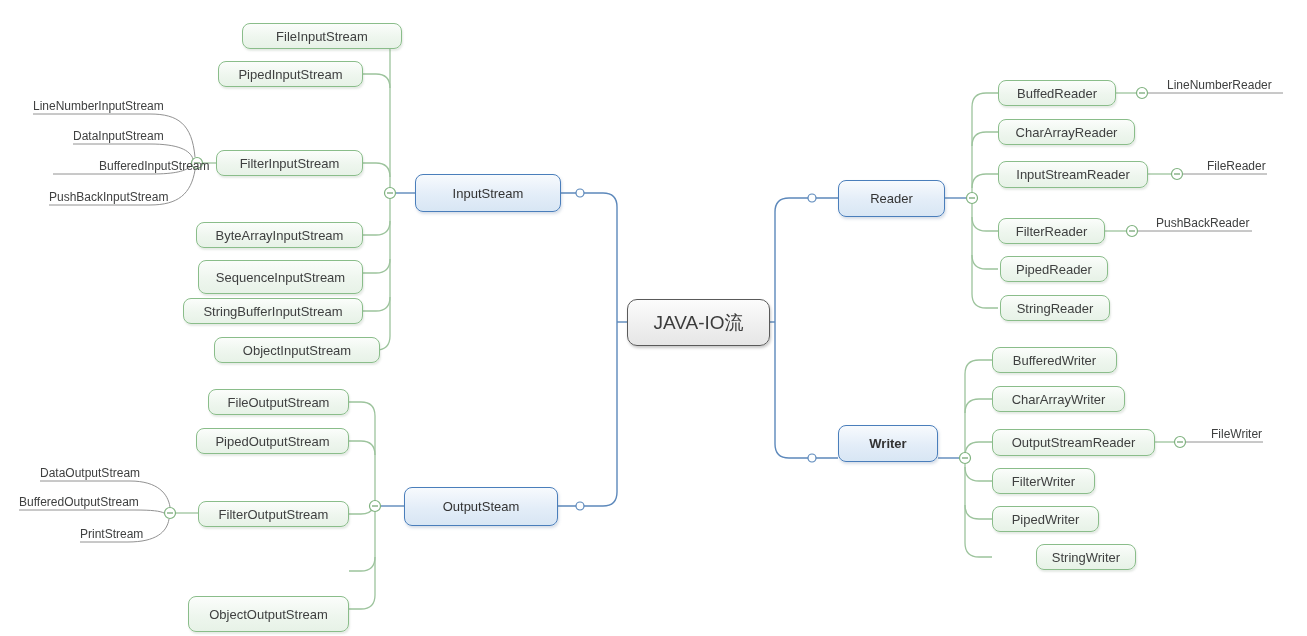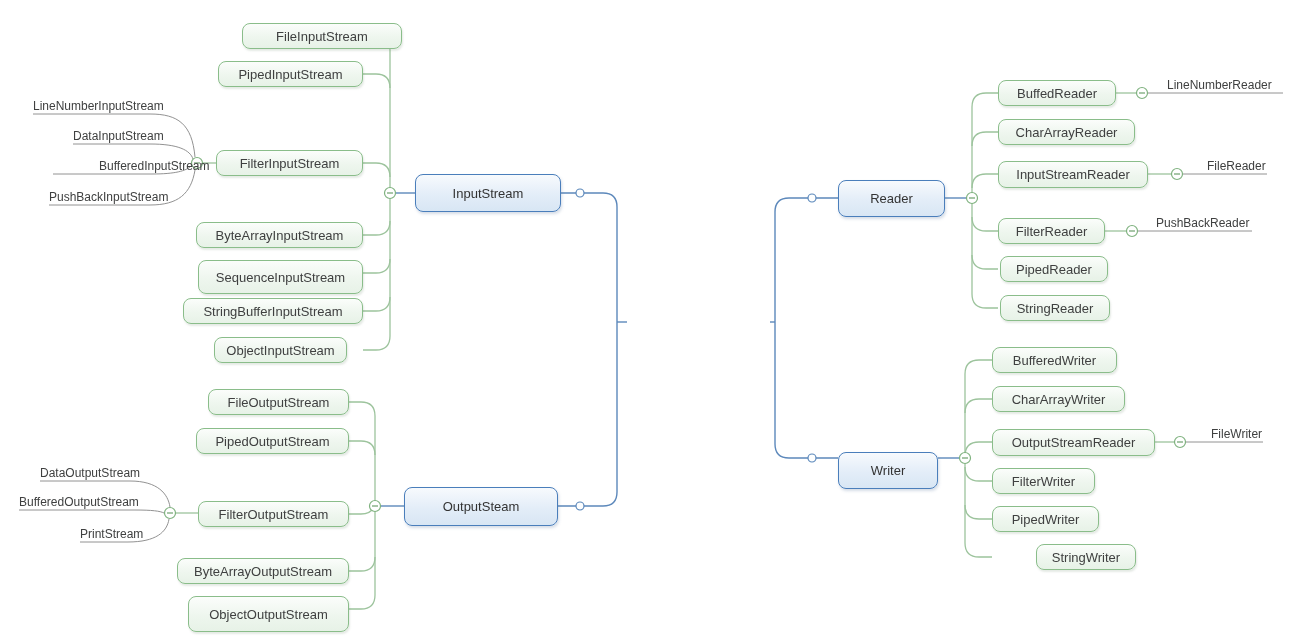--- a/index.html
+++ b/index.html
@@ -163,43 +163,43 @@
         <circle class="minus-circle" cx="1180" cy="442" r="5.5"></circle>
         <line class="minus-dash" x1="1177" y1="442" x2="1183" y2="442"></line>
       </g>
 
     <circle class="junction" cx="580" cy="193" r="4"></circle>
     <circle class="junction" cx="580" cy="506" r="4"></circle>
     <circle class="junction" cx="812" cy="198" r="4"></circle>
     <circle class="junction" cx="812" cy="458" r="4"></circle>
   </svg>
 
+  <div class="topic root" style="left:627px;top:299px;width:143px;height:47px;">JAVA-IO流</div>
 
   <div class="topic blue" style="left:415px;top:174px;width:146px;height:38px;">InputStream</div>
   <div class="topic blue" style="left:404px;top:487px;width:154px;height:39px;">OutputSteam</div>
   <div class="topic blue" style="left:838px;top:180px;width:107px;height:37px;">Reader</div>
-  <div class="topic blue" style="left:838px;top:452px;width:100px;height:37px;">Writer</div>
+  <div class="topic blue" style="left:838px;top:425px;width:100px;height:37px;font-weight:bold;">Writer</div>
 
   <div class="topic green" style="left:242px;top:23px;width:160px;height:26px;">FileInputStream</div>
   <div class="topic green" style="left:218px;top:61px;width:145px;height:26px;">PipedInputStream</div>
   <div class="topic green" style="left:216px;top:150px;width:147px;height:26px;">FilterInputStream</div>
   <div class="topic green" style="left:196px;top:222px;width:167px;height:26px;">ByteArrayInputStream</div>
   <div class="topic green" style="left:198px;top:260px;width:165px;height:34px;">SequenceInputStream</div>
   <div class="topic green" style="left:183px;top:298px;width:180px;height:26px;">StringBufferInputStream</div>
-  <div class="topic green" style="left:214px;top:337px;width:133px;height:26px;">ObjectInputStream</div>
+  <div class="topic green" style="left:214px;top:337px;width:166px;height:26px;">ObjectInputStream</div>
 
   <div class="floating-label" style="left:33px;top:99px;">LineNumberInputStream</div>
   <div class="floating-label" style="left:73px;top:129px;">DataInputStream</div>
   <div class="floating-label" style="left:53px;top:159px;margin-left:46px;">BufferedInputStream</div>
   <div class="floating-label" style="left:49px;top:190px;">PushBackInputStream</div>
 
   <div class="topic green" style="left:208px;top:389px;width:141px;height:26px;">FileOutputStream</div>
   <div class="topic green" style="left:196px;top:428px;width:153px;height:26px;">PipedOutputStream</div>
   <div class="topic green" style="left:198px;top:501px;width:151px;height:26px;">FilterOutputStream</div>
-  <div class="topic green" style="left:177px;top:558px;width:172px;height:26px;">ByteArrayOutputStream</div>
   <div class="topic green" style="left:188px;top:596px;width:161px;height:36px;">ObjectOutputStream</div>
 
   <div class="floating-label" style="left:40px;top:466px;">DataOutputStream</div>
   <div class="floating-label" style="left:19px;top:495px;">BufferedOutputStream</div>
   <div class="floating-label" style="left:80px;top:527px;">PrintStream</div>
 
   <div class="topic green" style="left:998px;top:80px;width:118px;height:26px;">BuffedReader</div>
   <div class="topic green" style="left:998px;top:119px;width:137px;height:26px;">CharArrayReader</div>
   <div class="topic green" style="left:998px;top:161px;width:150px;height:27px;">InputStreamReader</div>
   <div class="topic green" style="left:998px;top:218px;width:107px;height:26px;">FilterReader</div>

